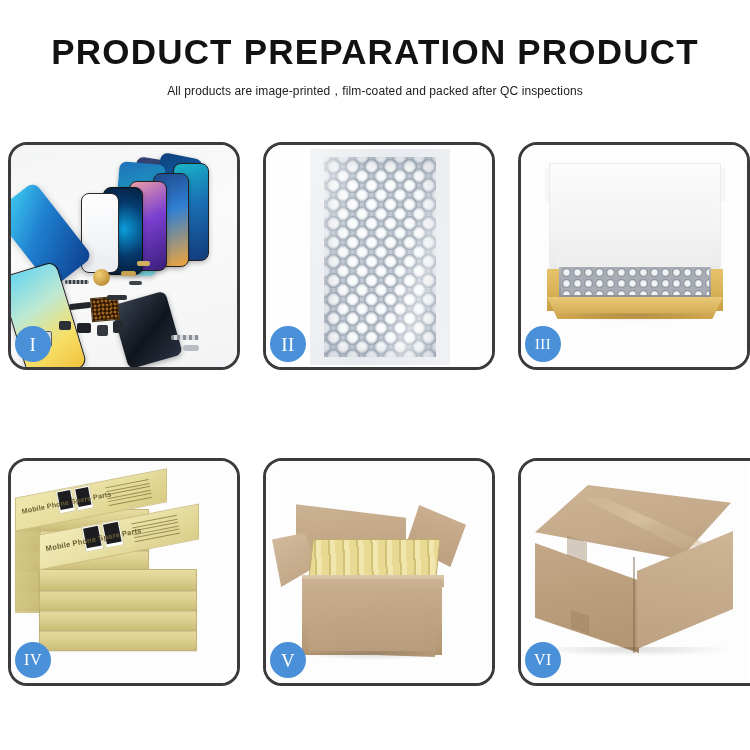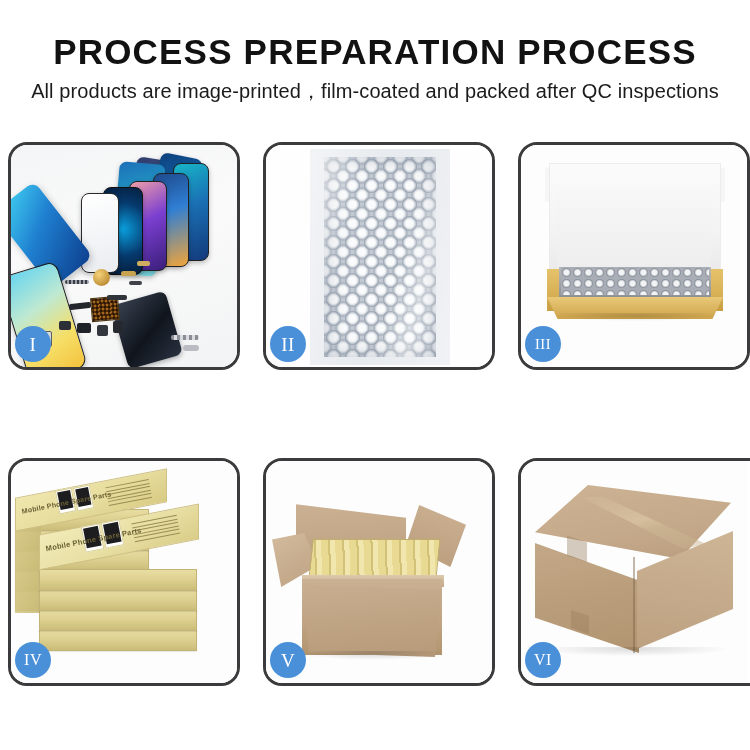--- a/index.html
+++ b/index.html
@@ -10,21 +10,21 @@
   }
   #page{position:absolute;left:0;top:0;width:750px;height:750px;background:#fff;}
 
   
   .header{position:absolute;left:0;top:30px;width:750px;text-align:center;}
   .title{
     font-size:35px;font-weight:700;letter-spacing:1.2px;color:#121212;
     line-height:44px;white-space:nowrap;
   }
   .subtitle{
-    font-size:20px;font-weight:400;color:#1b1b1b;letter-spacing:.1px;
+    font-size:12px;font-weight:400;color:#1b1b1b;letter-spacing:.1px;
     line-height:22px;margin-top:6px;white-space:nowrap;
   }
 
   
   .grid{position:absolute;left:8px;top:142px;width:734px;height:540px;}
   .panel{
     position:absolute;width:226px;height:222px;
     border:3px solid #3b3b3d;border-radius:19px;
     background:#ffffff;overflow:hidden;box-sizing:content-box;
   }
@@ -231,21 +231,21 @@
     background:rgba(150,124,92,.35);transform:skewY(18deg);}
   .s-shadow{position:absolute;left:18px;top:186px;width:188px;height:9px;
     background:radial-gradient(ellipse at 50% 20%,rgba(0,0,0,.13),rgba(0,0,0,0) 74%);}
 </style>
 </head>
 <body>
 
 <div id="page">
 
   <div class="header">
-    <div class="title">PROCESS PREPARATION PROCESS</div>
+    <div class="title">PRODUCT PREPARATION PRODUCT</div>
     <div class="subtitle">All products are image-printed，film-coated and packed after QC inspections</div>
   </div>
 
   <div class="grid">
 
     <div class="panel p1">
       <div class="photo">
         <div class="phone ph-fan1"></div>
         <div class="phone ph-fan3"></div>
         <div class="phone ph-fan2"></div>

